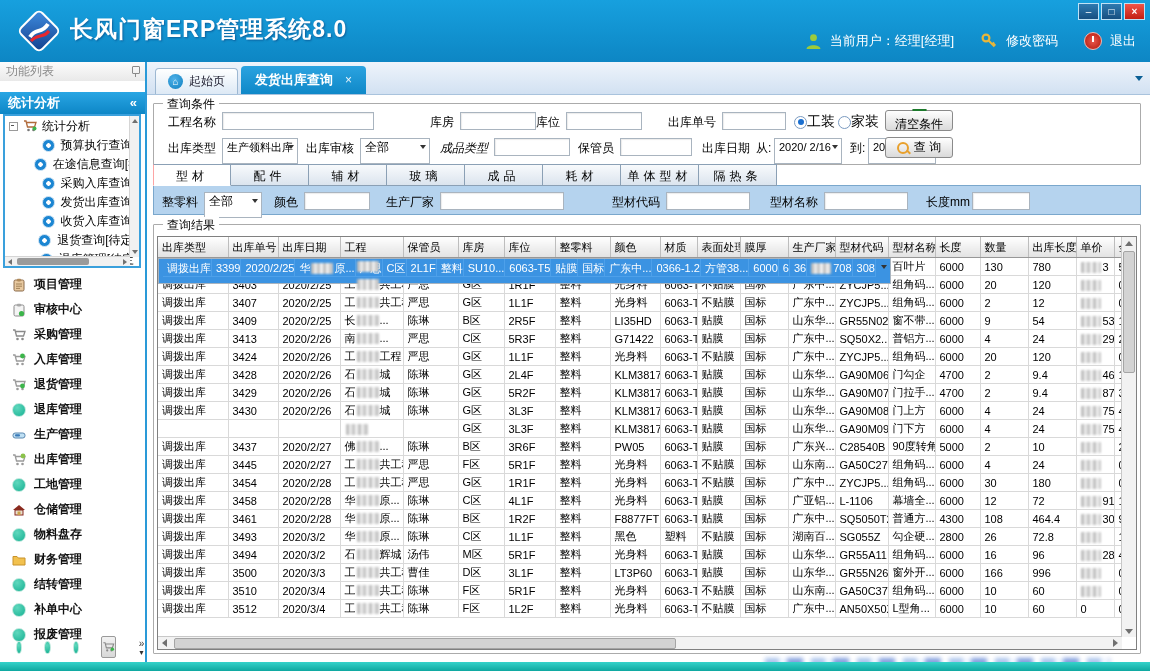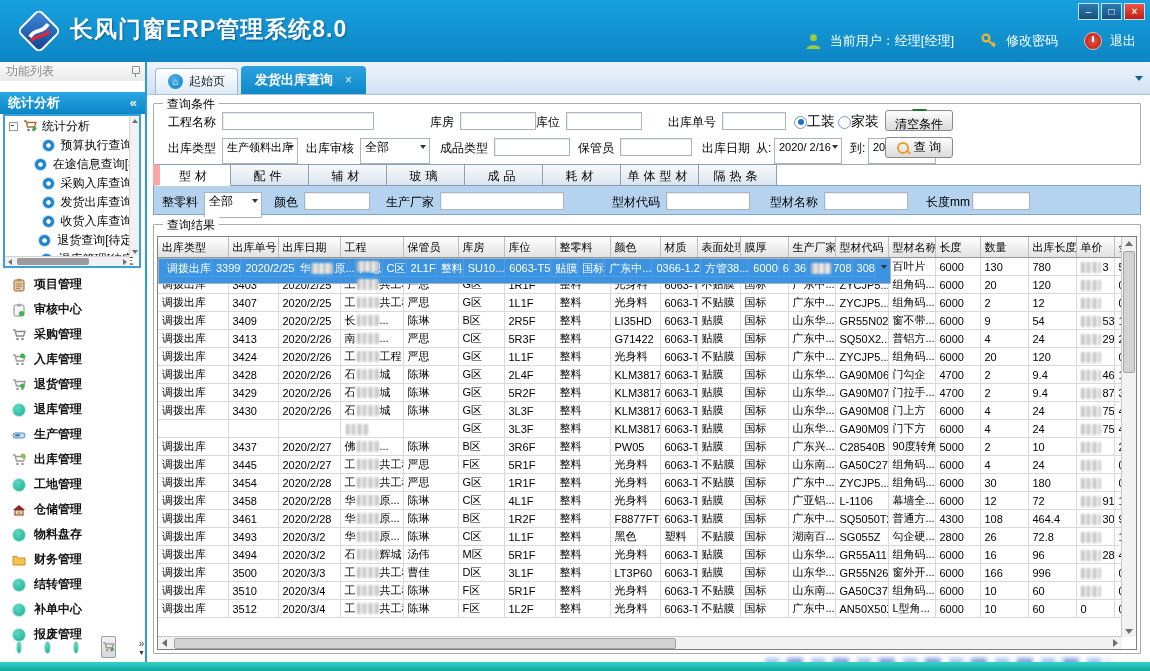--- a/index.html
+++ b/index.html
@@ -69,21 +69,21 @@
   .radio{position:absolute;display:flex;align-items:center;gap:0;font-size:14px;justify-content:flex-end;}
   .radio-dot{width:11px;height:11px;border-radius:50%;border:1px solid #7a9ac0;background:#fff;position:relative;}
   .radio.on .radio-dot::after{content:"";position:absolute;left:2.5px;top:2.5px;width:6px;height:6px;border-radius:50%;background:#1a6fd0;}
   .btn{position:absolute;width:68px;height:21px;border:1px solid #8a8a8a;border-radius:3px;background:linear-gradient(#fefefe,#dadada);display:flex;align-items:center;justify-content:center;gap:5px;font-size:12px;}
   .clear-ic{width:13px;height:9px;background:linear-gradient(#49c15a,#2e9e40);border:1px solid #1d7a2c;border-radius:2px;}
   .mag-ic{width:8px;height:8px;border:2px solid #e8a02c;border-radius:50%;position:relative;}
   .mag-ic::after{content:"";position:absolute;left:7px;top:7px;width:5px;height:2px;background:#e8a02c;transform:rotate(45deg);}
   
   .mat-tabs{position:absolute;left:6px;top:102px;height:22px;display:flex;z-index:2;}
   .mtab{height:22px;line-height:22px;text-align:center;font-size:12px;background:linear-gradient(#f8fafc,#dbe4ee);border:1px solid #8ba0b5;border-left:none;box-sizing:border-box;letter-spacing:4px;padding:0 6px;min-width:78px;}
-  .mtab:first-child{border-left:7px solid #fca5a5;}
+  .mtab:first-child{border-left:1px solid #fca5a5;}
   .mtab.active{background:#fff;border-bottom:1px solid #fff;}
   .filter-panel{position:absolute;left:6px;right:9px;top:123px;height:30px;background:#b5d3ee;border:1px solid #7aa7cc;box-sizing:border-box;}
   
   .results-box{left:6px;right:9px;top:162px;bottom:17px;}
   .grid-wrap{position:absolute;left:3px;right:3px;top:11px;bottom:3px;border:1px solid #808080;background:#fff;overflow:hidden;}
   table.grid{border-collapse:collapse;table-layout:fixed;width:985px;}
   table.grid th{height:20px;background:linear-gradient(#ffffff,#e2e2e2);border-right:1px solid #bdbdbd;border-bottom:1px solid #979797;
       font-weight:normal;font-size:11px;text-align:left;padding:0 0 0 4px;white-space:nowrap;overflow:hidden;}
   table.grid td{height:17px;font-size:11px;border-right:1px solid #d9d9d9;border-bottom:1px solid #d9d9d9;padding:0 0 0 4px;white-space:nowrap;overflow:hidden;}
   tr.sel{background:#3b93e2;color:#fff;}
@@ -375,21 +375,21 @@
         </span>
       <button class="btn" style="left:731px;top:6px;flex-direction:column;">
         <span class="clear-ic"></span>
         <span>清空条件</span>
         </button>
 
       <span class="fld-label" style="left:14px;top:36px;">出库类型</span>
       <span class="sel" style="left:68px;top:34px;width:76px;font-size:11px;">生产领料出库</span>
       <span class="fld-label" style="left:152px;top:36px;">出库审核</span>
       <span class="sel" style="left:206px;top:34px;width:70px;">全部</span>
-      <span class="fld-label" style="left:286px;top:36px;">成品类型</span>
+      <span class="fld-label" style="left:286px;top:36px;font-style:italic;">成品类型</span>
       <span class="inp" style="left:340px;top:34px;width:76px;"></span>
       <span class="fld-label" style="left:424px;top:36px;">保管员</span>
       <span class="inp" style="left:466px;top:34px;width:72px;"></span>
       <span class="fld-label" style="left:482px;top:36px;left:548px;">出库日期</span>
       <span class="fld-label" style="left:602px;top:36px;">从:</span>
       <span class="sel" style="left:620px;top:34px;width:68px;font-size:11px;">2020/ 2/16</span>
       <span class="fld-label" style="left:696px;top:36px;">到:</span>
       <span class="sel" style="left:714px;top:34px;width:68px;font-size:11px;">2020/ 3/16</span>
       <button class="btn" style="left:731px;top:33px;">
         <span class="mag-ic"></span>

